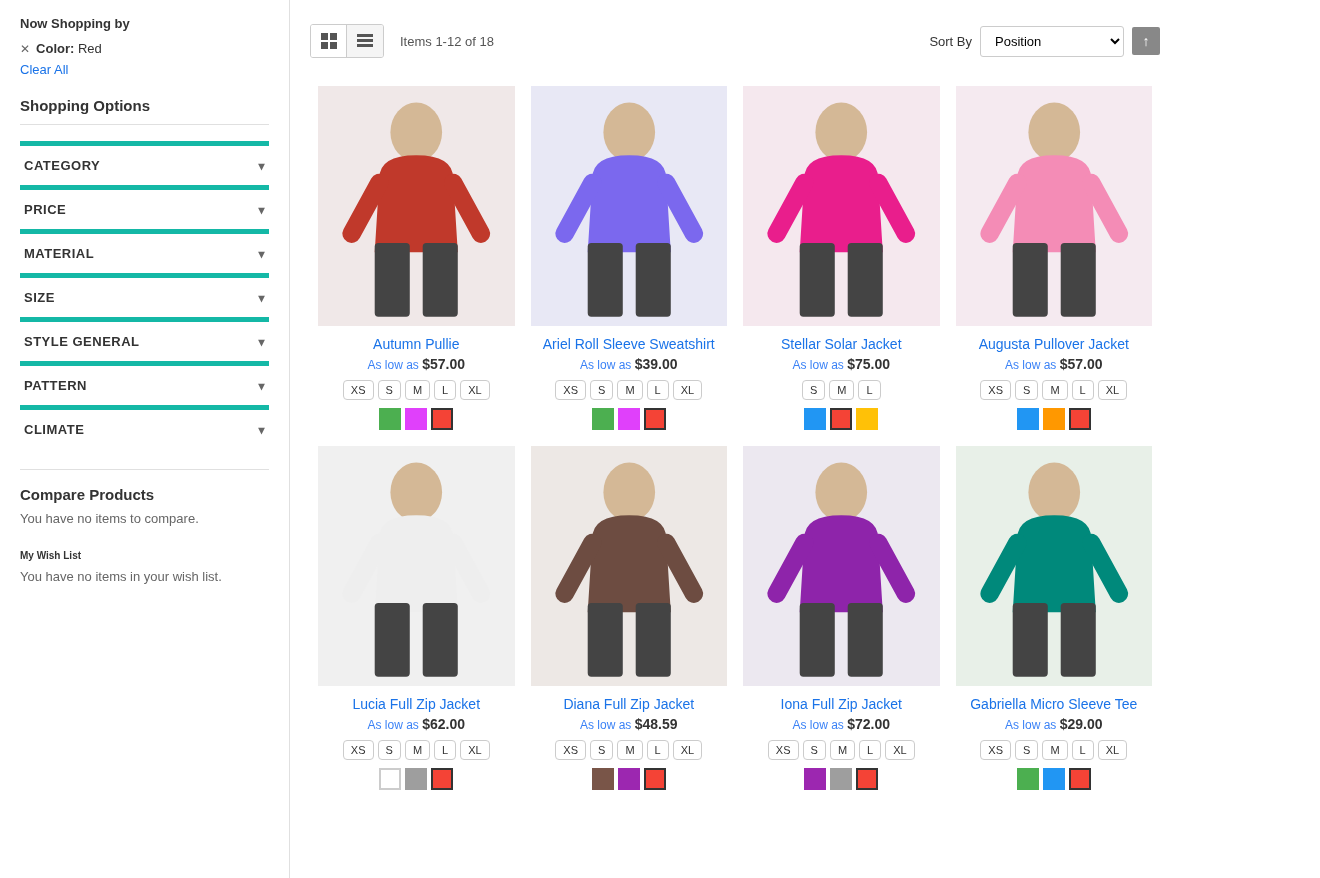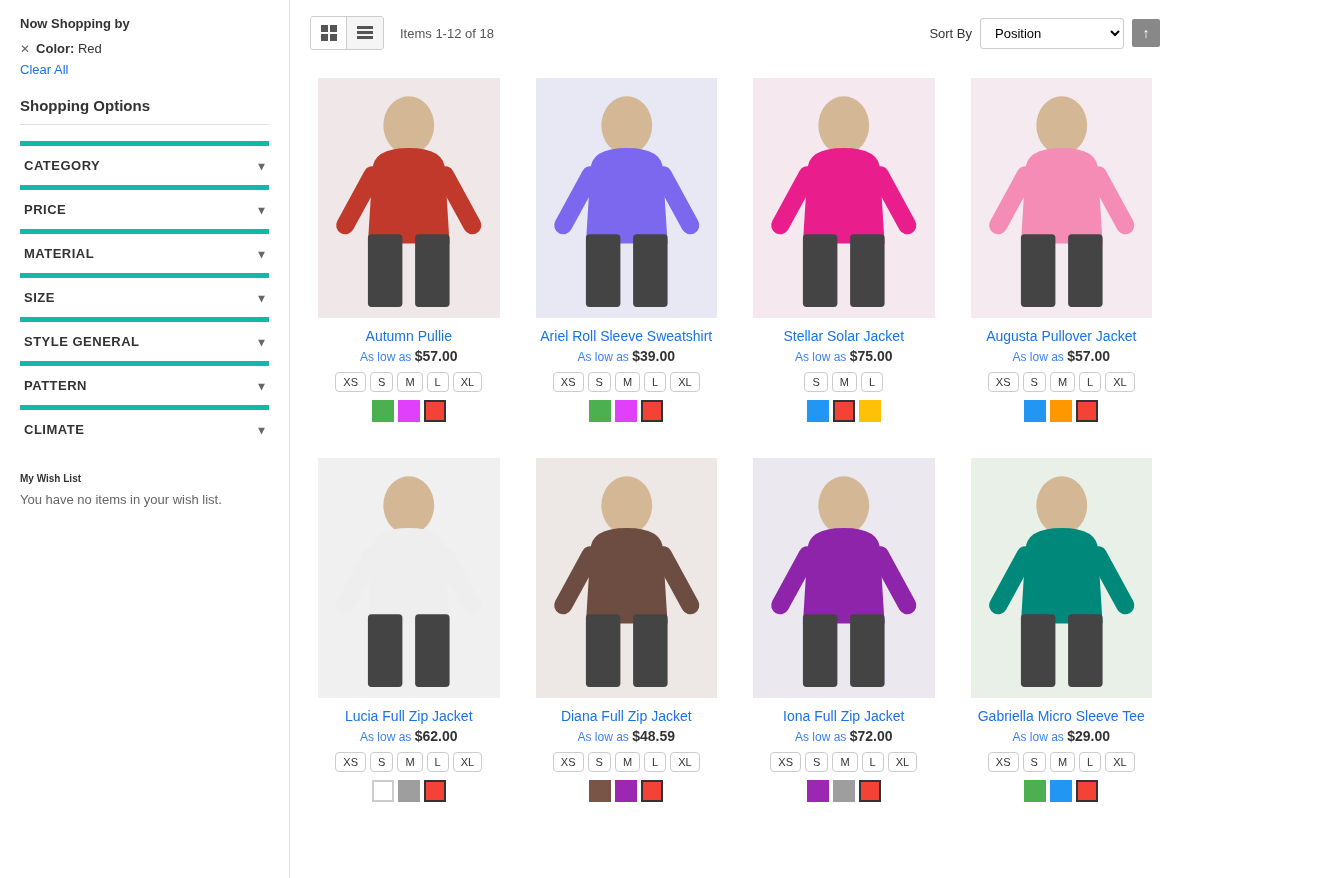--- a/index.html
+++ b/index.html
@@ -17,35 +17,35 @@
     .filter-header { display: flex; justify-content: space-between; align-items: center; padding: 12px 4px; cursor: pointer; font-size: 13px; font-weight: bold; color: #333; letter-spacing: 0.5px; }
     .filter-header .chevron { font-size: 12px; color: #666; }
     .compare-section { margin-top: 20px; padding-top: 16px; border-top: 1px solid #e0e0e0; }
     .compare-title { font-size: 15px; font-weight: bold; color: #333; margin-bottom: 8px; }
     .compare-empty { font-size: 13px; color: #666; }
     .wishlist-section { margin-top: 24px; }
     .wishlist-title { font-size: 10px; font-weight: bold; color: #333; margin-bottom: 8px; }
     .wishlist-empty { font-size: 13px; color: #666; }
 
     
-    .main-content { flex: 1; padding: 16px 20px; }
+    .main-content { flex: 1; padding: 24px 20px; }
     .toolbar { display: flex; align-items: center; justify-content: space-between; margin-bottom: 20px; }
     .toolbar-left { display: flex; align-items: center; gap: 8px; }
     .view-toggle { display: flex; border: 1px solid #ccc; border-radius: 3px; overflow: hidden; }
     .view-btn { width: 36px; height: 32px; display: flex; align-items: center; justify-content: center; background: #f5f5f5; cursor: pointer; border: none; border-right: 1px solid #ccc; }
     .view-btn:last-child { border-right: none; }
     .view-btn.active { background: #fff; }
     .items-count { font-size: 13px; color: #555; margin-left: 8px; }
     .toolbar-right { display: flex; align-items: center; gap: 8px; }
     .sort-label { font-size: 13px; color: #333; }
     .sort-select { padding: 6px 28px 6px 10px; border: 1px solid #ccc; border-radius: 3px; font-size: 13px; background: #fff; cursor: pointer; appearance: auto; }
     .sort-arrow { width: 28px; height: 28px; background: #888; border-radius: 2px; display: flex; align-items: center; justify-content: center; cursor: pointer; color: white; font-size: 14px; }
 
     
-    .products-grid { display: grid; grid-template-columns: repeat(4, 1fr); gap: 20px; }
+    .products-grid { display: grid; grid-template-columns: repeat(4, 1fr); }
     .product-card { display: flex; flex-direction: column; align-items: center; text-align: center; padding: 8px; }
     .product-image { width: 100%; aspect-ratio: 3/4; object-fit: cover; background: #f5f5f5; display: flex; align-items: center; justify-content: center; margin-bottom: 10px; overflow: hidden; }
     .product-name { font-size: 14px; color: #1a73e8; margin-bottom: 4px; cursor: pointer; }
     .product-price-label { font-size: 12px; color: #3b82f6; }
     .product-price { font-size: 14px; font-weight: bold; color: #333; }
     .size-options { display: flex; gap: 4px; margin-top: 8px; flex-wrap: wrap; justify-content: center; }
     .size-btn { border: 1px solid #ccc; background: #fff; padding: 3px 7px; font-size: 11px; cursor: pointer; color: #333; border-radius: 4px; }
     .color-options { display: flex; gap: 4px; margin-top: 8px; justify-content: center; flex-wrap: wrap; }
     .color-swatch { width: 22px; height: 22px; cursor: pointer; border: 2px solid transparent; }
     .color-swatch.selected { border: 2px solid #333; }
@@ -101,20 +101,24 @@
         <span class="chevron">▾</span>
       </div>
     </div>
     <div class="filter-section">
       <div class="filter-header">
         <span>CLIMATE</span>
         <span class="chevron">▾</span>
       </div>
     </div>
 
+    <div class="compare-section">
+      <div class="compare-title">Compare Products</div>
+      <div class="compare-empty">You have no items to compare.</div>
+    </div>
 
     <div class="wishlist-section">
       <div class="wishlist-title">My Wish List</div>
       <div class="wishlist-empty">You have no items in your wish list.</div>
     </div>
   </div>
 
   <div class="main-content">
 
     <div class="toolbar">

